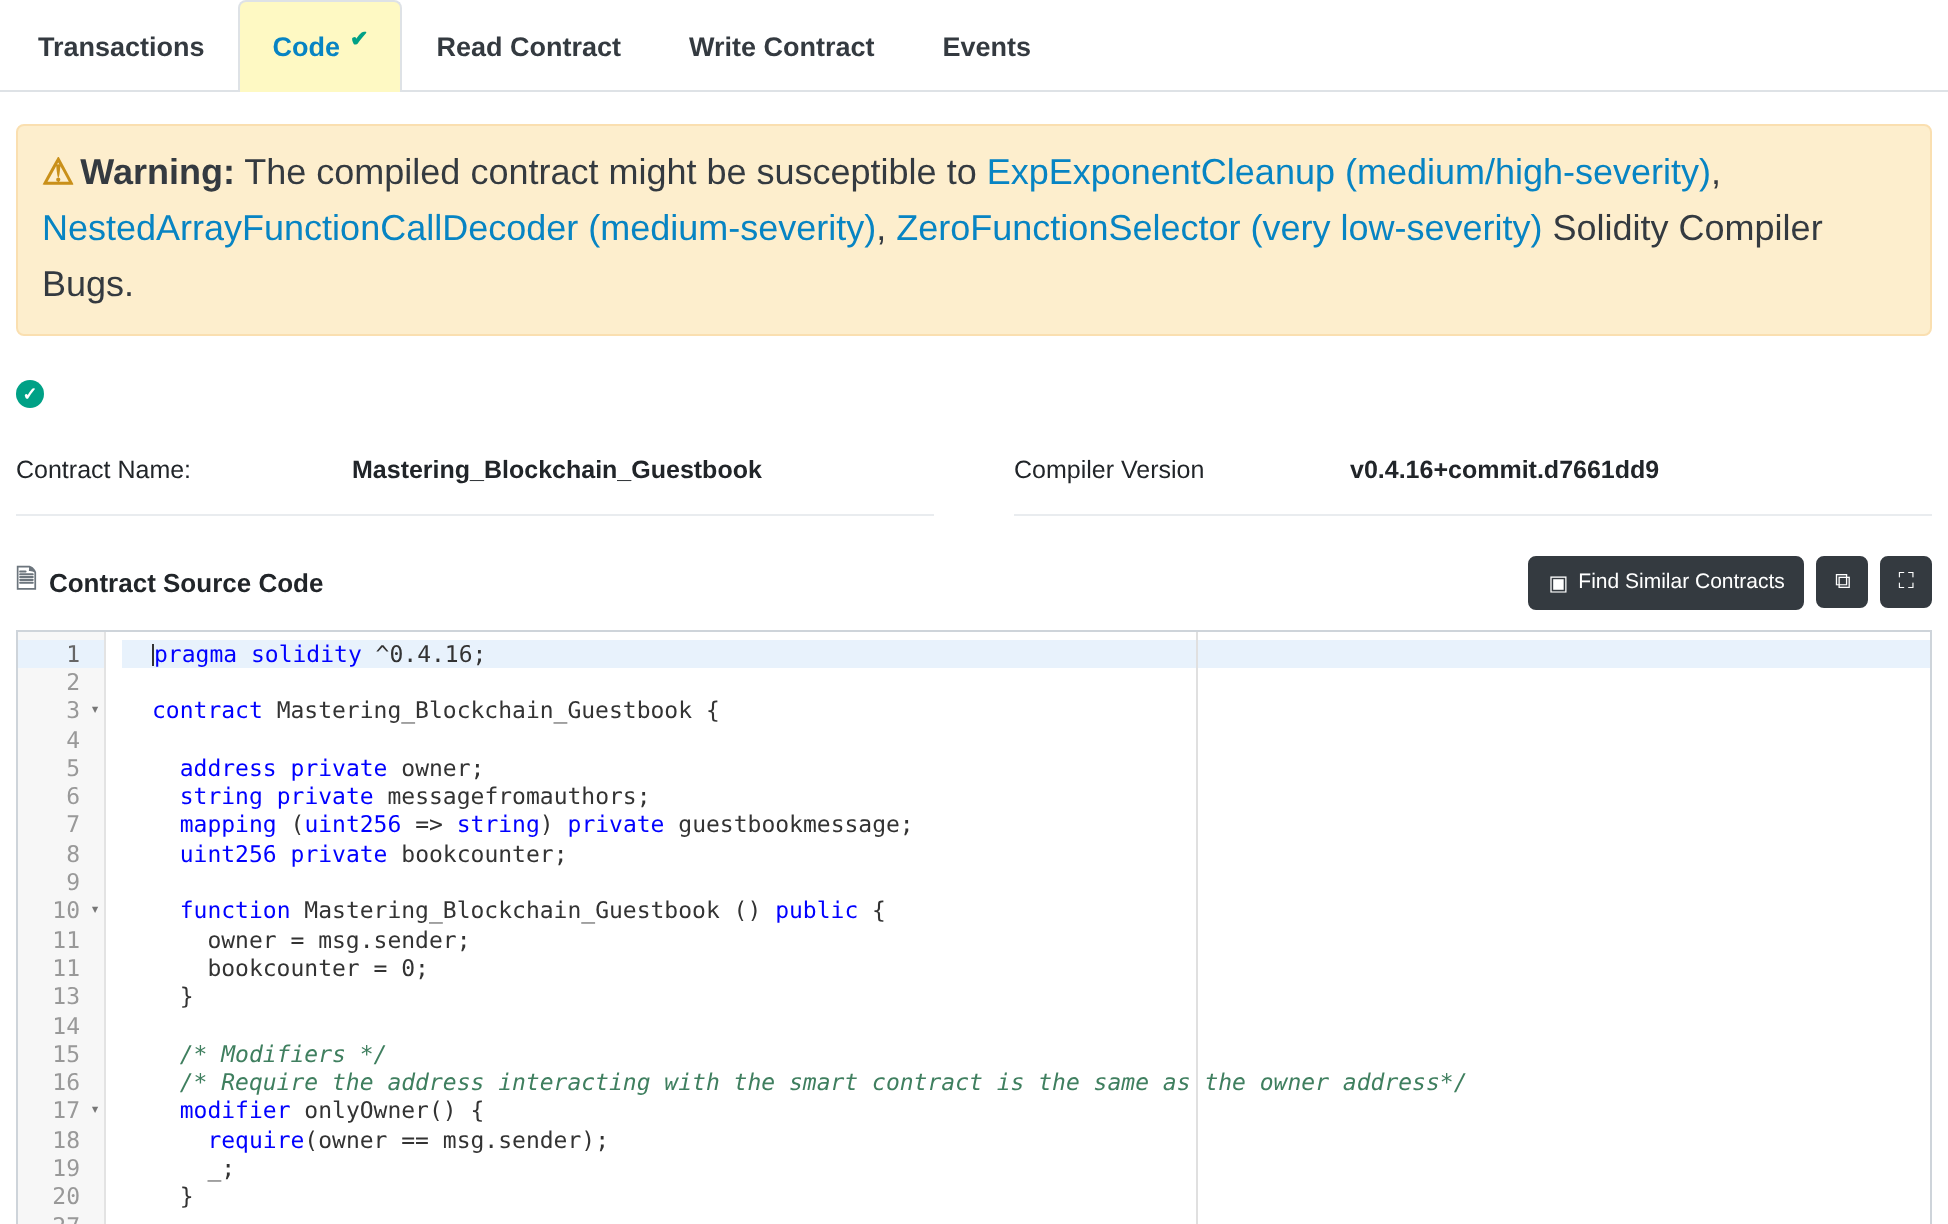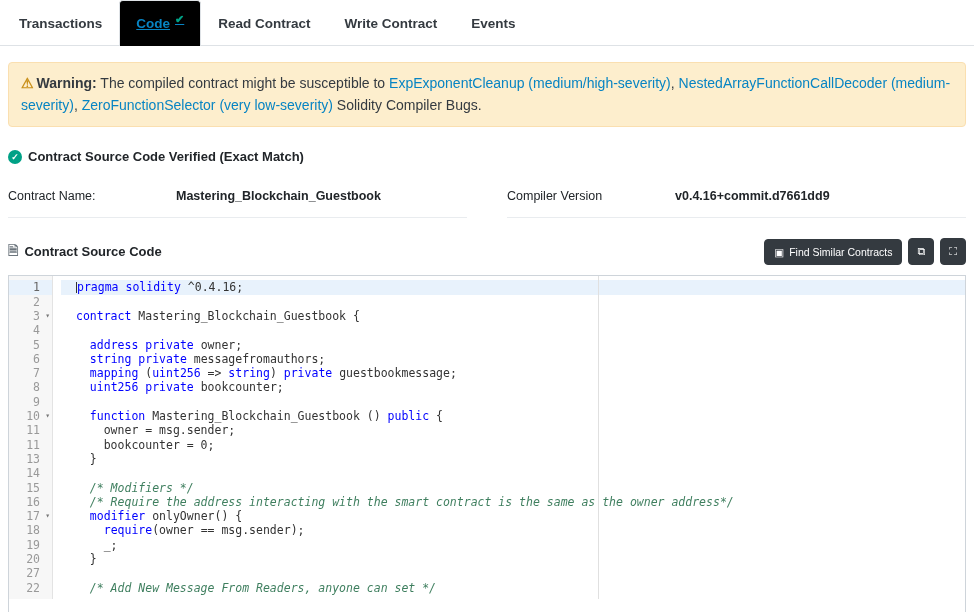--- a/index.html
+++ b/index.html
@@ -30,36 +30,35 @@
     border: 1px solid transparent;
     border-bottom: none;
     margin-bottom: -1px;
     cursor: pointer;
     white-space: nowrap;
   }
   .tab.active {
     color: #0784c3;
     border-color: #dee2e6 #dee2e6 #fff;
     border-radius: 4px 4px 0 0;
-    background: #000000;
-    text-decoration: underline;
+    background: #fef9c3;
   }
   .tab .check {
     color: #00a186;
     font-size: 11px;
     position: relative;
     top: -4px;
   }
   .warning {
     margin: 16px 8px 0 8px;
     background: #fdeecd;
     border: 1px solid #fadfb0;
     border-radius: 4px;
     padding: 10px 12px;
-    font-size: 14px;
+    font-size: 18px;
     line-height: 1.55;
     color: #343a40;
   }
   .warning .wicon { color: #c9901a; font-weight: bold; margin-right: 3px; }
   .warning b { font-weight: 700; }
   .warning a { color: #0784c3; text-decoration: none; }
   .verified {
     display: flex;
     align-items: center;
     gap: 6px;
@@ -211,21 +210,20 @@
     <span>Events</span>
   </div>
 </div>
 
 <div class="warning">
   <span class="wicon">⚠</span><b>Warning:</b><span> The compiled contract might be susceptible to </span><a href="#">ExpExponentCleanup (medium/high-severity)</a><span>, </span><a href="#">NestedArrayFunctionCallDecoder (medium-severity)</a><span>, </span><a href="#">ZeroFunctionSelector (very low-severity)</a><span> Solidity Compiler Bugs.</span>
 </div>
 
 <div class="verified">
   <span class="badge-check">✓</span>
-  <span>Contract Source Code Verified (Exact Match)</span>
 </div>
 
 <div class="info-grid">
   <div class="info-row">
     <div class="lbl">Contract Name:</div>
     <div class="val">Mastering_Blockchain_Guestbook</div>
   </div>
   <div class="info-row">
     <div class="lbl">Compiler Version</div>
     <div class="val">v0.4.16+commit.d7661dd9</div>

